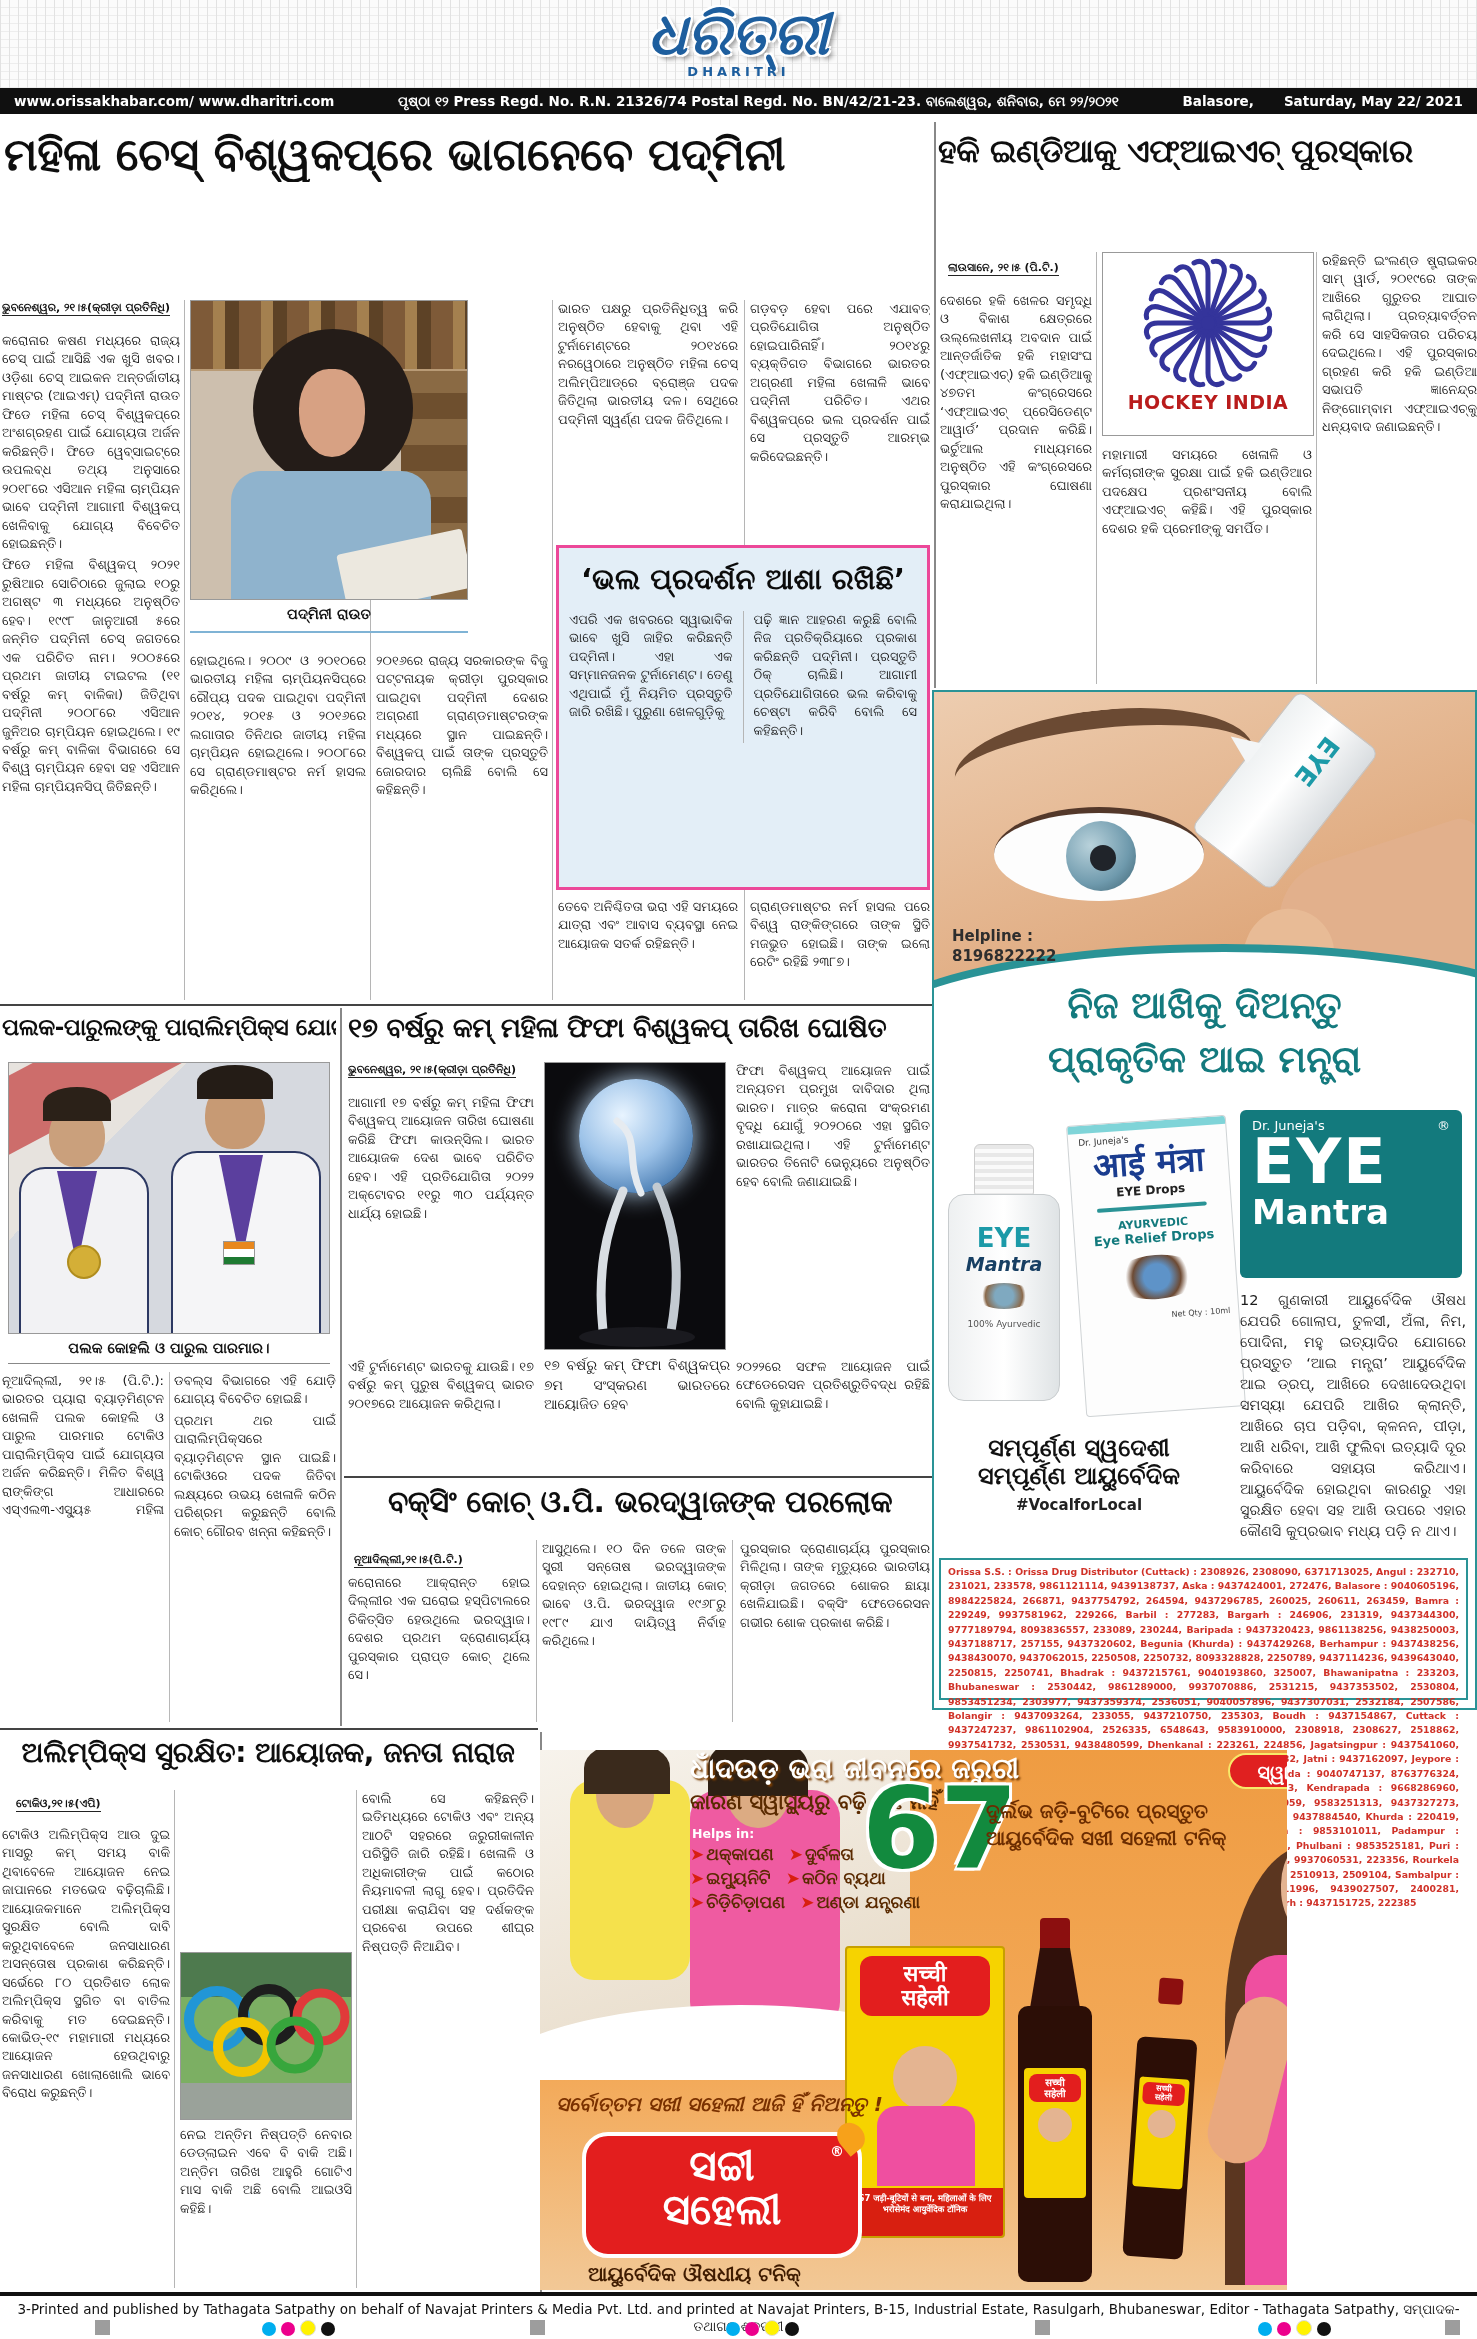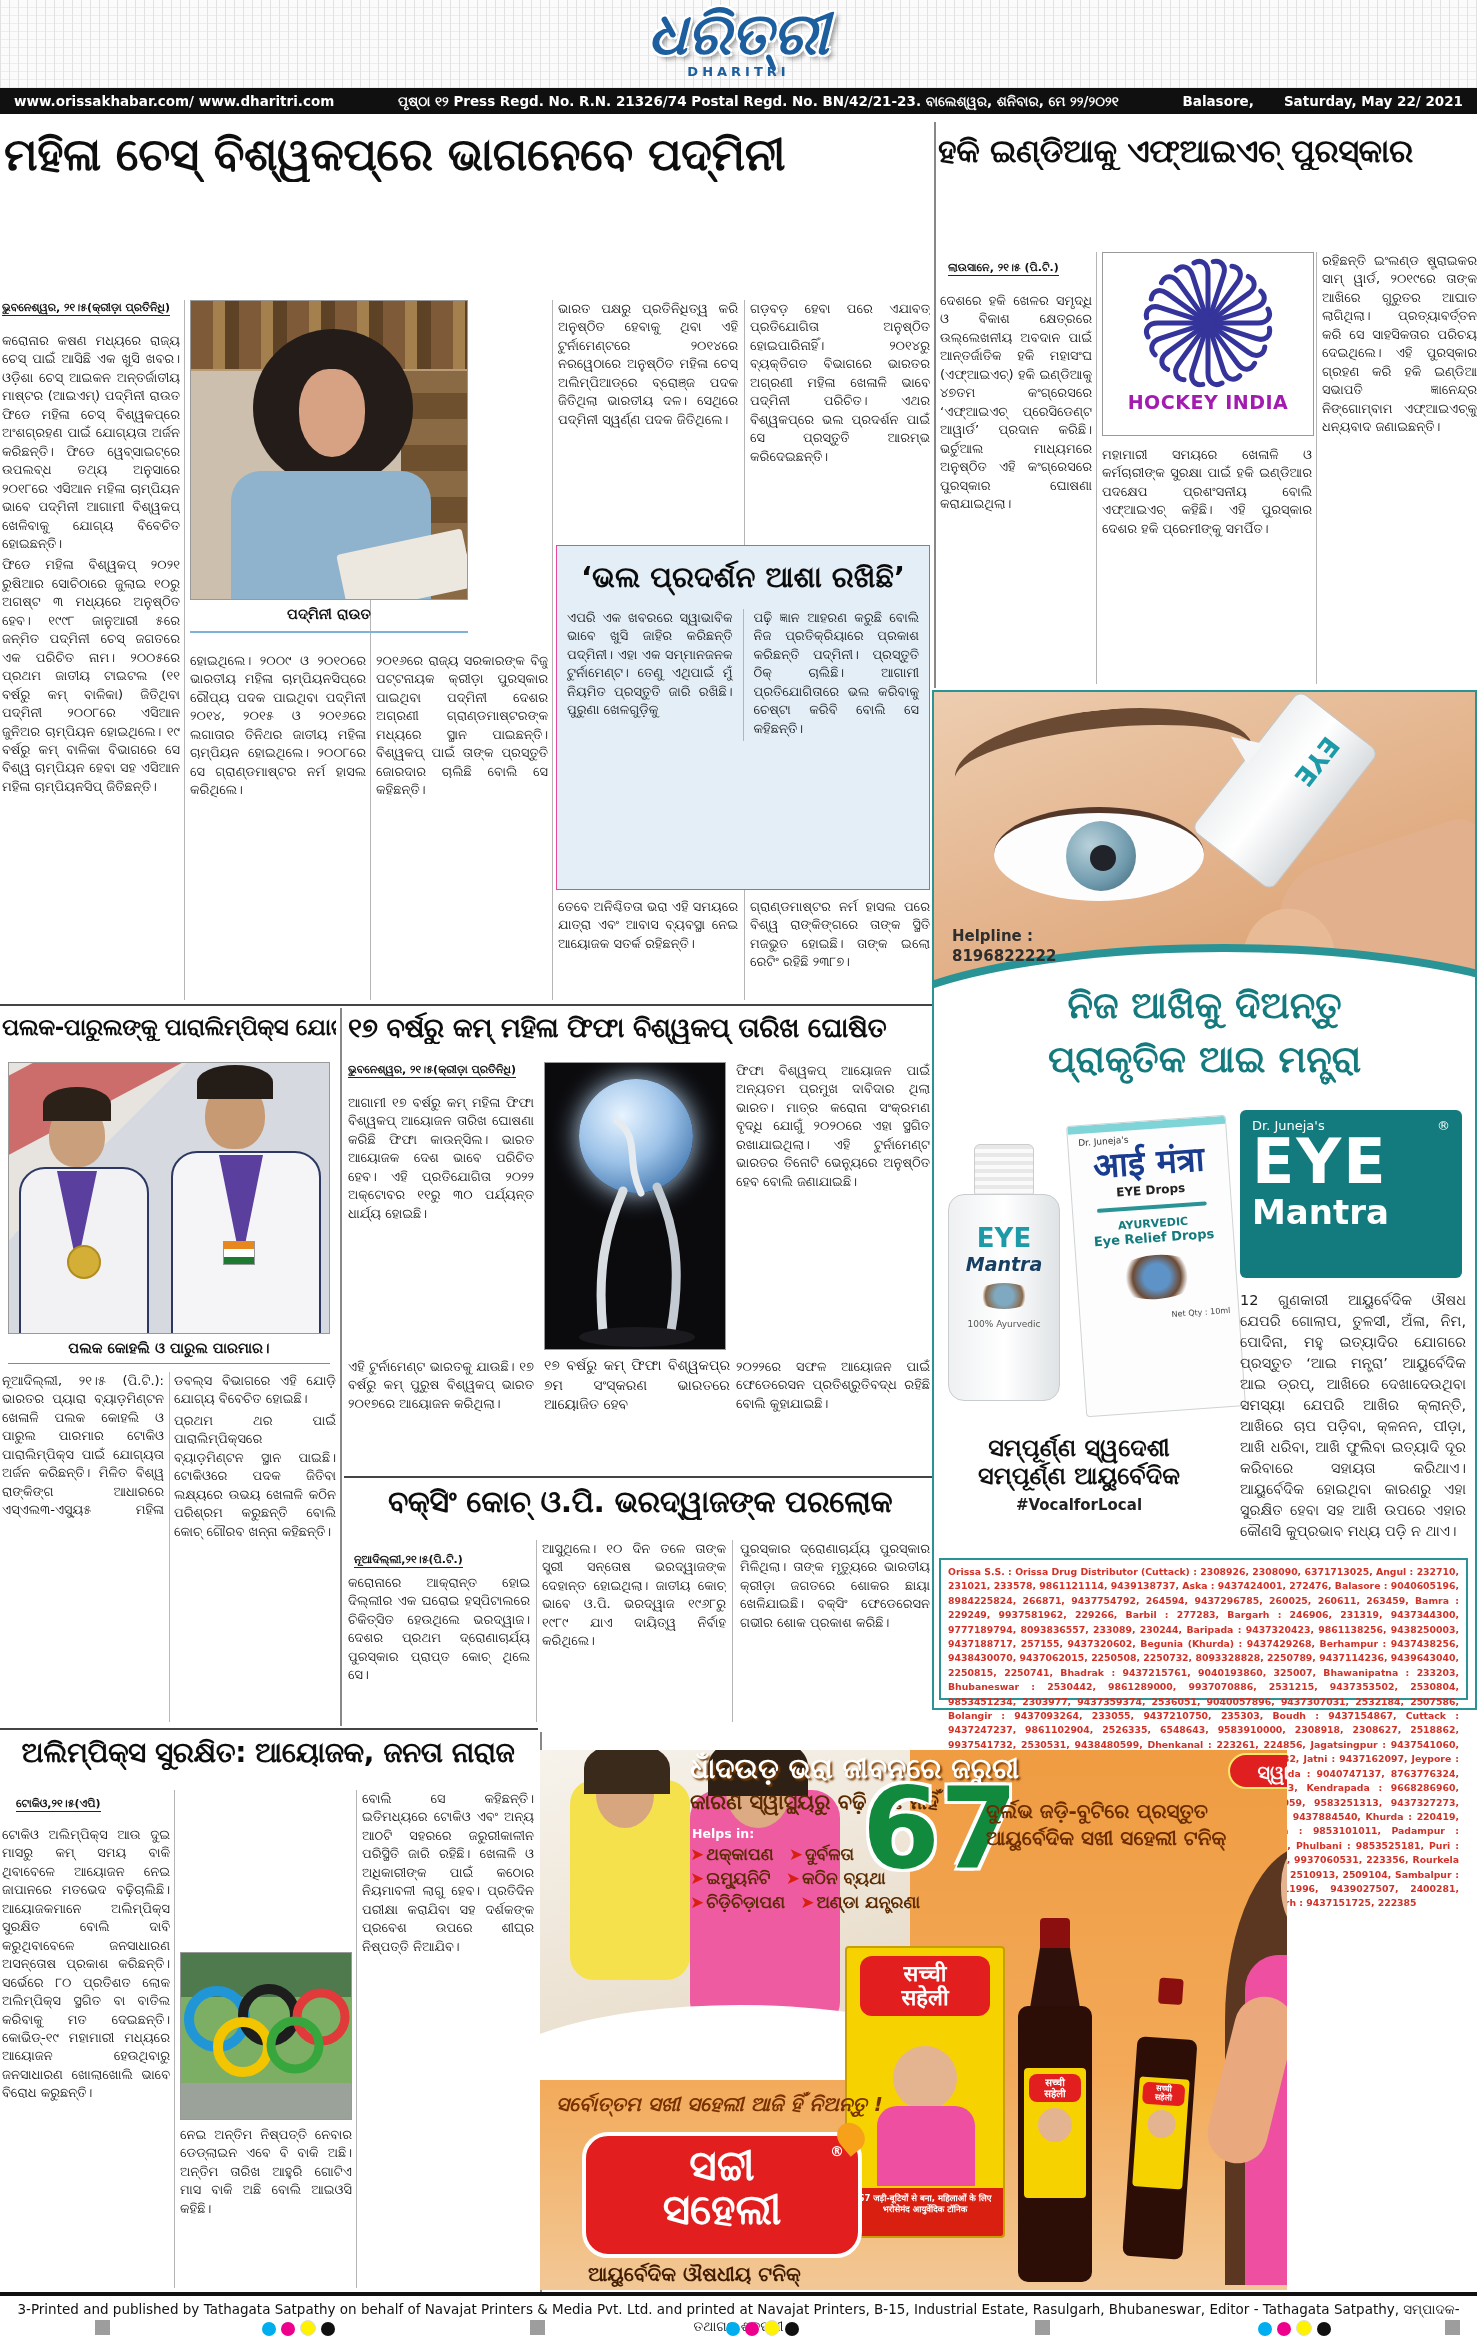--- a/index.html
+++ b/index.html
@@ -20,21 +20,21 @@
                      repeating-linear-gradient(0deg,#ededed 0 1px,transparent 1px 8px);}
   #logo{left:0;top:0;width:1477px;text-align:center;font-size:58px;font-weight:bold;font-style:italic;
         color:#1d5e9e;text-shadow:2px 2px 0 #fff,-2px -2px 0 #fff,2px -2px 0 #fff,-2px 2px 0 #fff,4px 4px 5px rgba(0,0,0,.45);}
   #logosub{left:0;top:64px;width:1477px;text-align:center;font-size:13px;font-weight:bold;color:#1d5e9e;letter-spacing:4px;}
   #infobar{left:0;top:88px;width:1477px;height:26px;background:#101010;color:#fff;display:flex;align-items:center;
            font-size:13.5px;font-weight:bold;padding:0 14px;box-sizing:border-box;gap:30px;}
   #infobar .mid{flex:1;text-align:center;}
   
   .photo{background:#ccc;overflow:hidden;border:1px solid #999;box-sizing:border-box;}
   
-  #subbox{background:#e3eef7;border:1px solid #ec4899;box-sizing:border-box;}
+  #subbox{background:#e3eef7;border:3px solid #ec4899;box-sizing:border-box;}
   #subbox .bh{font-size:29px;font-weight:bold;text-align:center;color:#0b0b0b;padding:14px 4px 10px;white-space:nowrap;overflow:hidden;}
   
   #eyead{left:932px;top:690px;width:545px;height:1020px;border:2px solid #2a9396;box-sizing:border-box;background:#fff;}
   .teal{color:#147a7e;}
   #eyebrand{background:#137a7d;border-radius:6px;color:#fff;}
   #eyedist{border:2px solid #2a9396;background:#fff;color:#d03228;font-size:9.3px;line-height:1.55;text-align:justify;padding:5px 7px;box-sizing:border-box;font-weight:bold;}
   
   #saheli{left:540px;top:1750px;width:747px;height:540px;overflow:hidden;
           background:linear-gradient(180deg,#ef9c42,#f3a958 60%,#f2c896 100%);}
   .pill{border-radius:18px;color:#fff;font-weight:bold;text-align:center;font-size:19px;line-height:34px;border:2.5px solid #f7e96a;box-sizing:border-box;}
@@ -148,21 +148,21 @@
           <path d="M0,6 L0,-50 C0,-60 -7,-64 -14,-60" transform="rotate(234)" stroke="#34349b" stroke-width="5" fill="none" stroke-linecap="round"></path>
           <path d="M0,6 L0,-50 C0,-60 -7,-64 -14,-60" transform="rotate(252)" stroke="#34349b" stroke-width="5" fill="none" stroke-linecap="round"></path>
           <path d="M0,6 L0,-50 C0,-60 -7,-64 -14,-60" transform="rotate(270)" stroke="#34349b" stroke-width="5" fill="none" stroke-linecap="round"></path>
           <path d="M0,6 L0,-50 C0,-60 -7,-64 -14,-60" transform="rotate(288)" stroke="#34349b" stroke-width="5" fill="none" stroke-linecap="round"></path>
           <path d="M0,6 L0,-50 C0,-60 -7,-64 -14,-60" transform="rotate(306)" stroke="#34349b" stroke-width="5" fill="none" stroke-linecap="round"></path>
           <path d="M0,6 L0,-50 C0,-60 -7,-64 -14,-60" transform="rotate(324)" stroke="#34349b" stroke-width="5" fill="none" stroke-linecap="round"></path>
           <path d="M0,6 L0,-50 C0,-60 -7,-64 -14,-60" transform="rotate(342)" stroke="#34349b" stroke-width="5" fill="none" stroke-linecap="round"></path>
         </g>
       <circle cx="0" cy="0" r="7" fill="#34349b"></circle>
     </svg>
-    <div style="font-size:19px;font-weight:bold;color:#a21caf;letter-spacing:.5px;margin-top:-6px;">HOCKEY INDIA</div>
+    <div style="font-size:19px;font-weight:bold;color:#b91c1c;letter-spacing:.5px;margin-top:-6px;">HOCKEY INDIA</div>
   </div>
   <div class="ab col" style="left:1102px;top:446px;width:210px;height:238px;">
       <p>ମହାମାରୀ ସମୟରେ ଖେଳାଳି ଓ କର୍ମଚାରୀଙ୍କ ସୁରକ୍ଷା ପାଇଁ ହକି ଇଣ୍ଡିଆର ପଦକ୍ଷେପ ପ୍ରଶଂସନୀୟ ବୋଲି ଏଫ୍ଆଇଏଚ୍ କହିଛି। ଏହି ପୁରସ୍କାର ଦେଶର ହକି ପ୍ରେମୀଙ୍କୁ ସମର୍ପିତ।</p>
     </div>
   <div class="ab col" style="left:1322px;top:252px;width:155px;height:432px;">
       <p>ରହିଛନ୍ତି ଇଂଲଣ୍ଡ ଷ୍ଟ୍ରାଇକର ସାମ୍ ୱାର୍ଡ, ୨୦୧୯ରେ ତାଙ୍କ ଆଖିରେ ଗୁରୁତର ଆଘାତ ଲାଗିଥିଲା। ପ୍ରତ୍ୟାବର୍ତ୍ତନ କରି ସେ ସାହସିକତାର ପରିଚୟ ଦେଇଥିଲେ। ଏହି ପୁରସ୍କାର ଗ୍ରହଣ କରି ହକି ଇଣ୍ଡିଆ ସଭାପତି ଜ୍ଞାନେନ୍ଦ୍ର ନିଙ୍ଗୋମ୍ବାମ ଏଫ୍ଆଇଏଚ୍‌କୁ ଧନ୍ୟବାଦ ଜଣାଇଛନ୍ତି।</p>
     </div>
 
   <div id="eyead" class="ab">
 

